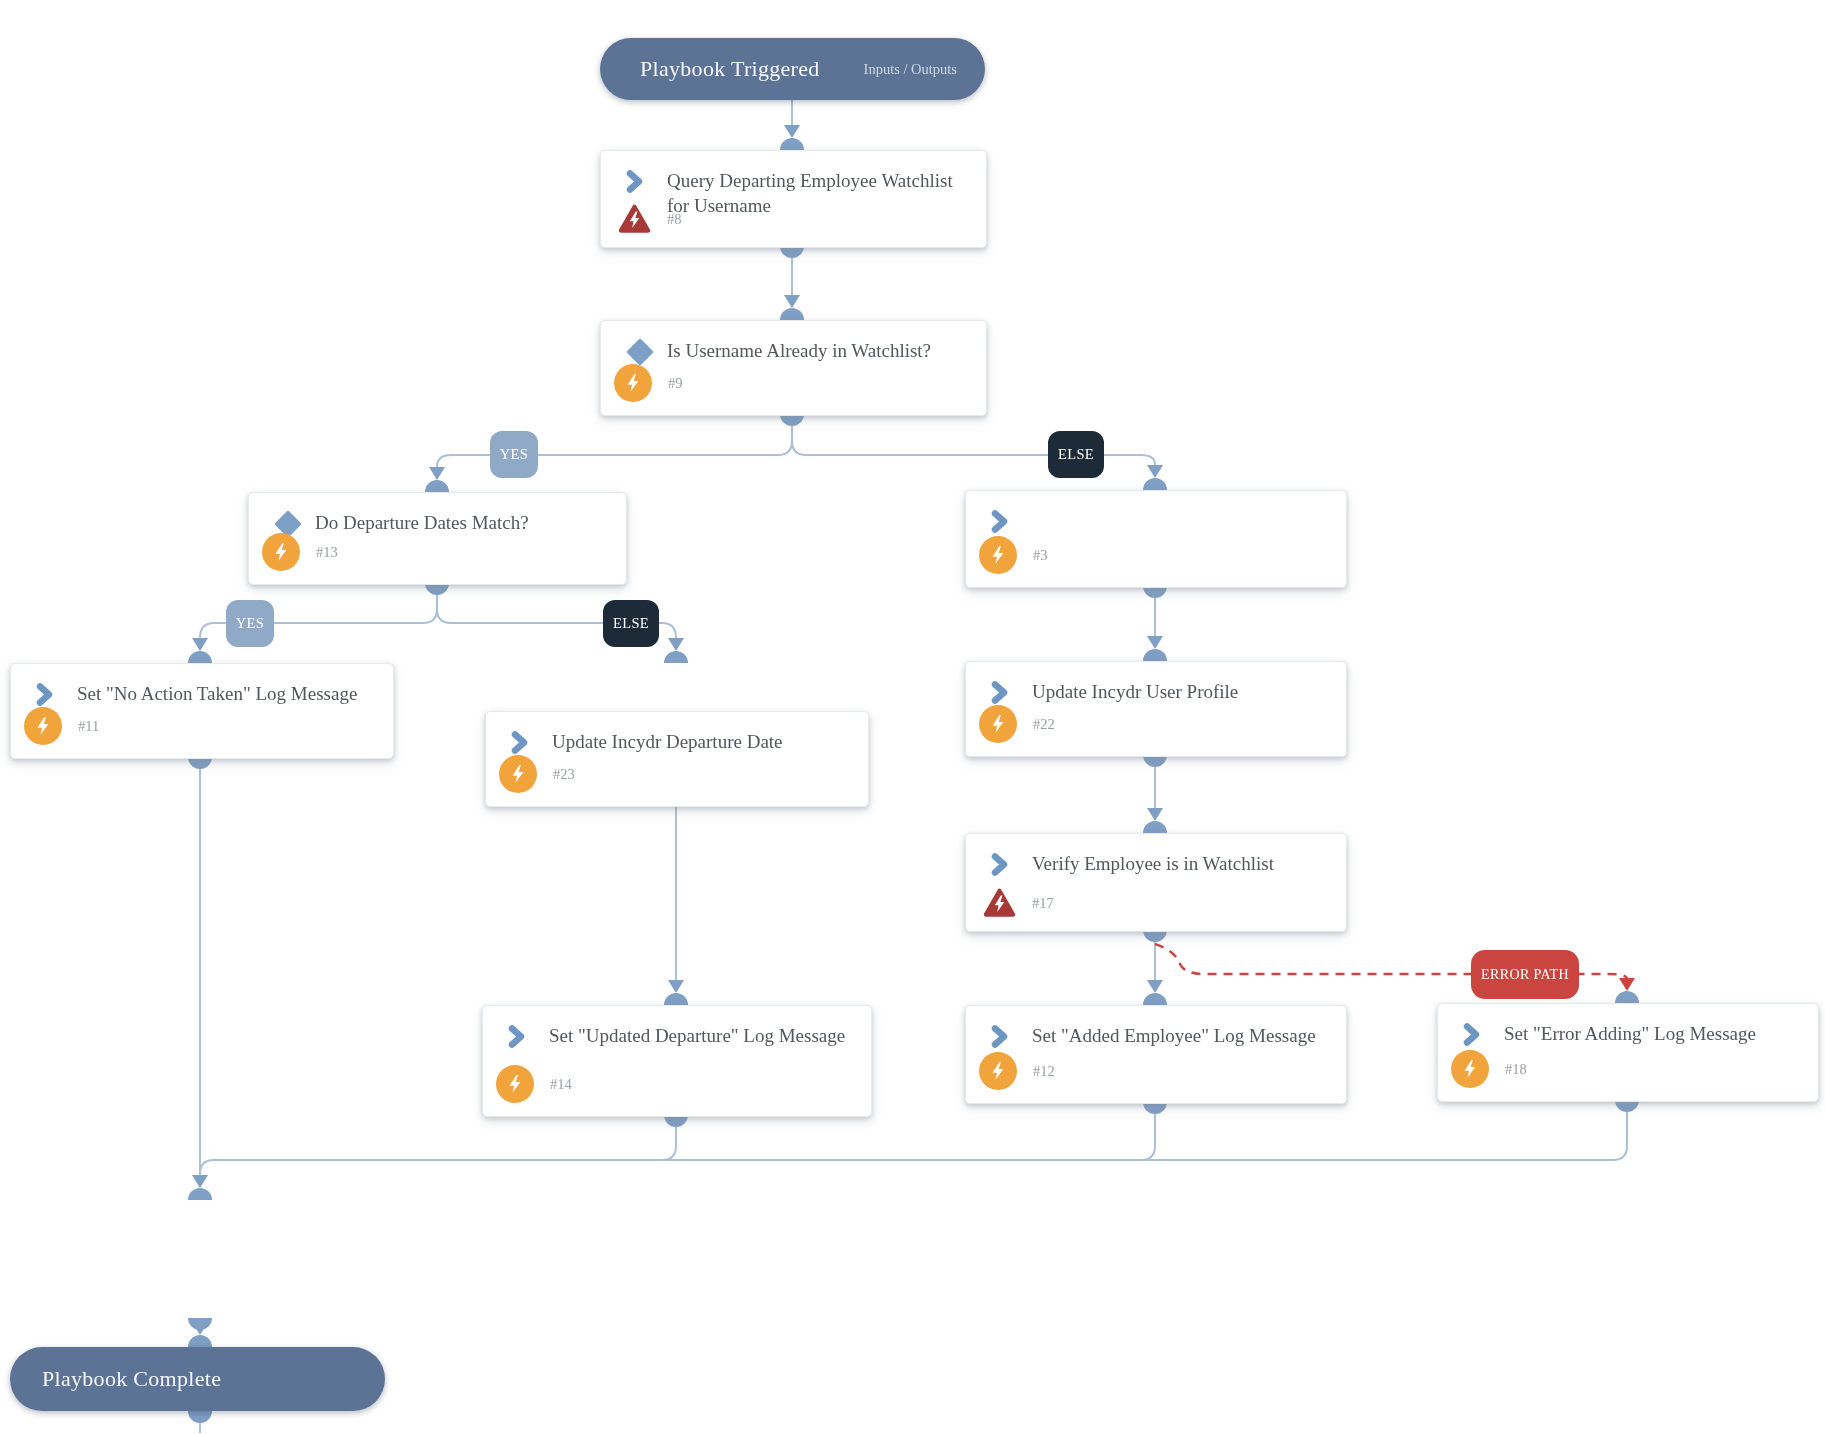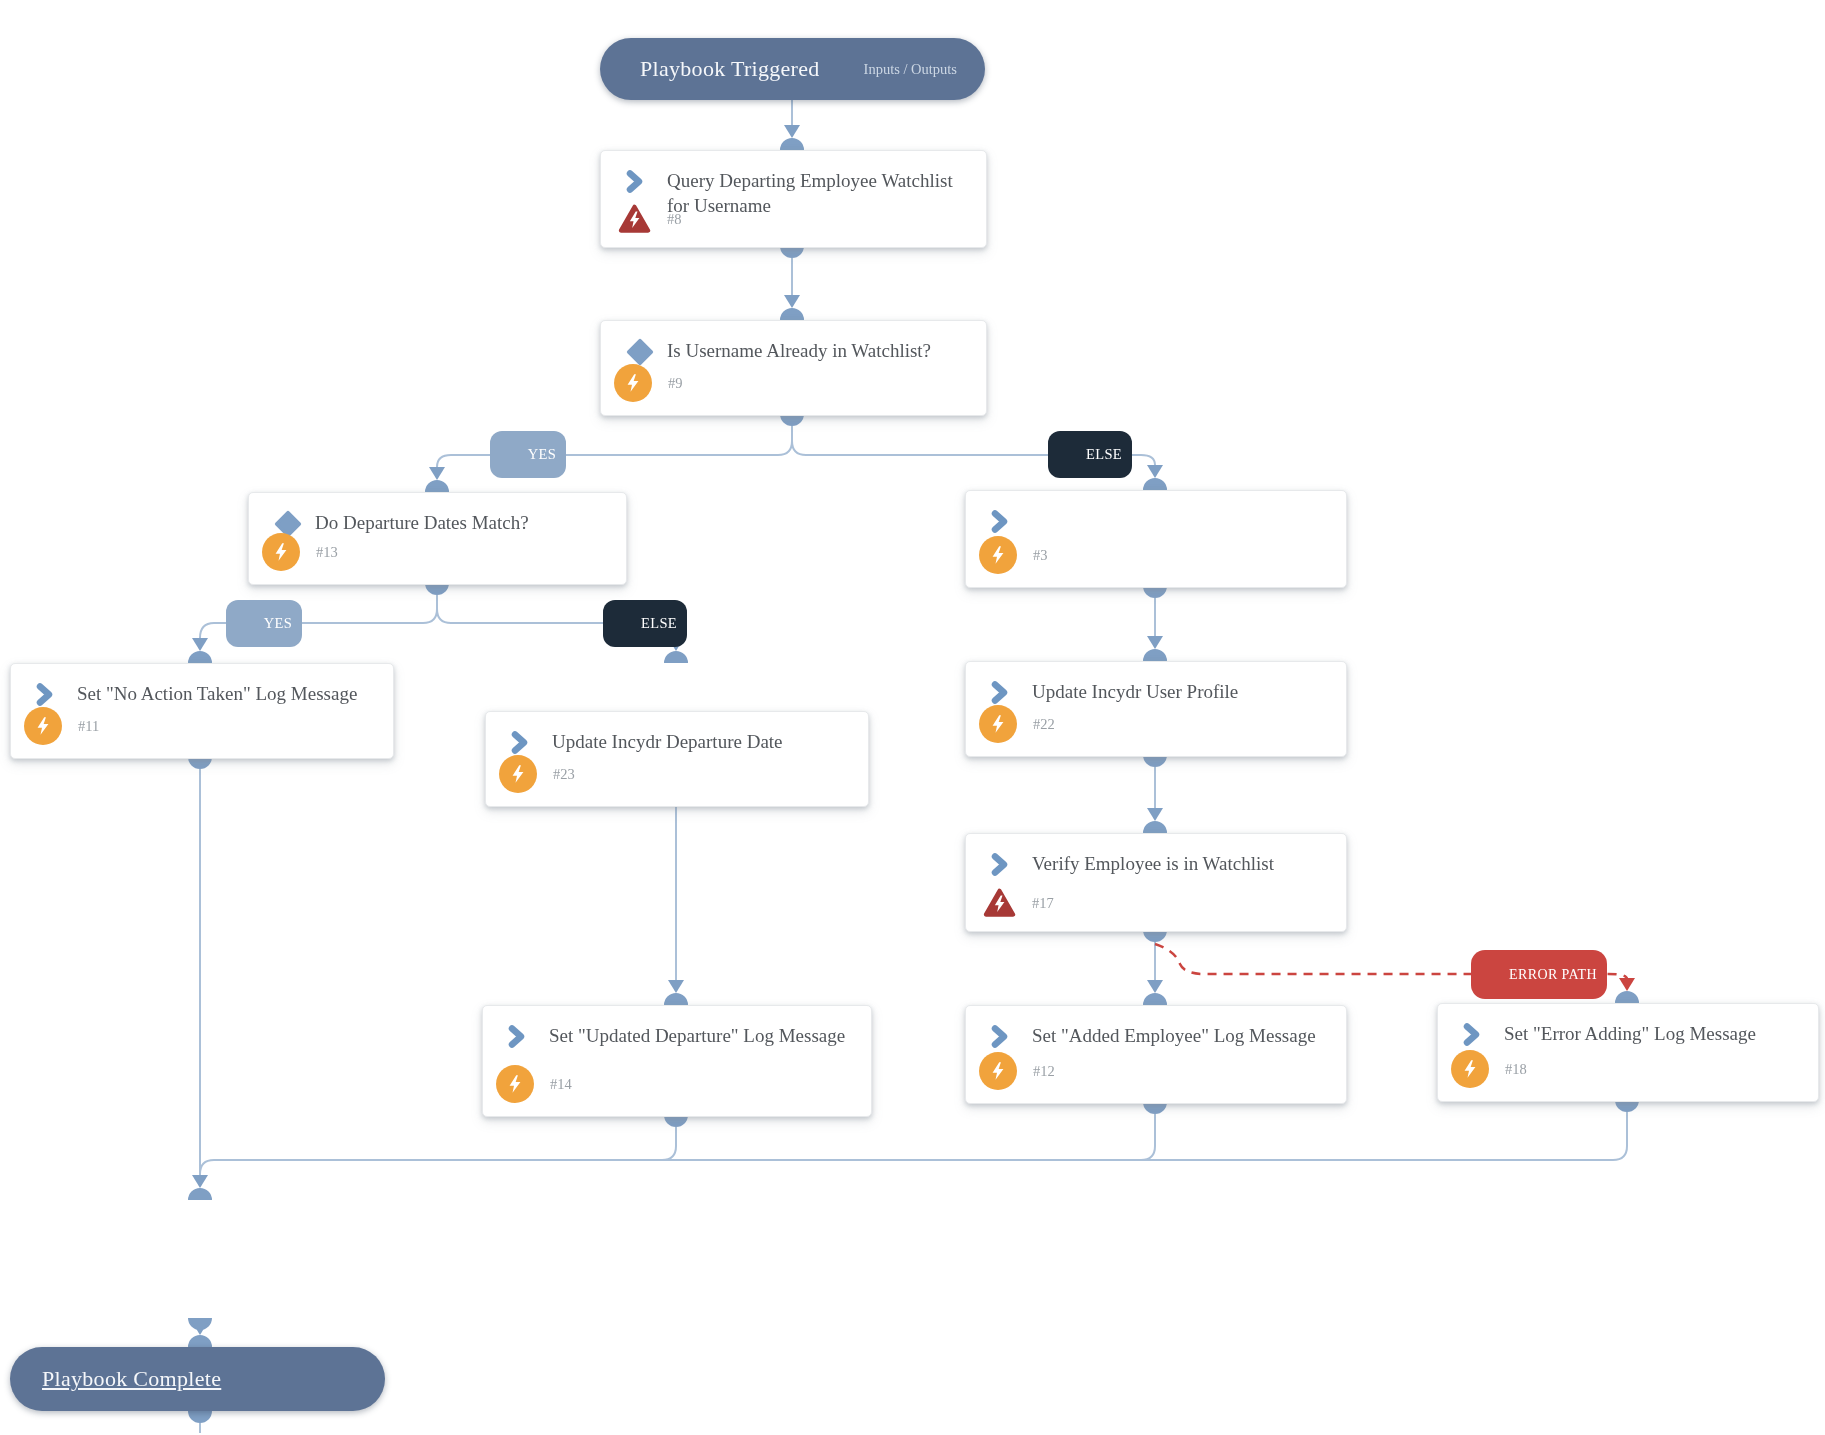--- a/index.html
+++ b/index.html
@@ -23,21 +23,21 @@
   .type-icon.decision{left:24px;top:16px;}
   .node-title{margin:17px 18px 0 66px;font-size:19px;color:var(--c-title-text,#53575c);line-height:1.32;}
   .node-footer{position:absolute;left:0;bottom:13px;display:flex;align-items:center;}
   .status-circle{width:38px;height:38px;border-radius:50%;margin-left:13px;
         background:var(--c-success-icon,#f1a33c);display:flex;align-items:center;justify-content:center;}
   .status-tri{margin-left:17px;line-height:0;}
   .node-id{margin-left:16px;color:var(--c-id-text,#9aa0a6);font-size:14.5px;}
 
   
   .badge{position:absolute;z-index:4;display:flex;align-items:center;justify-content:center;
-         color:var(--c-badge-text,#fff);font-size:14.5px;letter-spacing:.4px;padding-left:28px;}
+         color:var(--c-badge-text,#fff);font-size:14.5px;letter-spacing:.4px;}
   .badge.yes{background:var(--c-yes-badge,#8fa9c7);border-radius:12px;}
   .badge.else{background:var(--c-else-badge,#1d2b39);border-radius:12px;}
   .badge.error{background:var(--c-error-path,#cb4540);border-radius:14px;font-size:14px;}
 </style>
 </head>
 <body>
 
 <div id="stage">
 
   <svg class="wires" width="1825" height="1435">
@@ -296,21 +296,21 @@
         <svg width="20" height="20" viewBox="0 0 24 24">
             <path d="M13.5 1.5 L5.5 14 H10.8 L9 22.5 L18.5 9.5 H12.8 L15.5 1.5 Z" fill="#fff"></path>
           </svg>
       </span>
       <span class="node-id">#18</span>
     </div>
   </div>
 
 
   <div class="pill" style="left:10px;top:1347px;width:375px;height:64px;">
-    <span class="pill-title" style="margin-left:32px;text-decoration:underline;">Playbook Complete</span>
+    <span class="pill-title" style="margin-left:32px;">Playbook Complete</span>
   </div>
 
   <div class="badge yes" style="left:490px;top:431px;width:48px;height:47px;">YES</div>
   <div class="badge else" style="left:1048px;top:431px;width:56px;height:47px;">ELSE</div>
   <div class="badge yes" style="left:226px;top:600px;width:48px;height:47px;">YES</div>
   <div class="badge else" style="left:603px;top:600px;width:56px;height:47px;">ELSE</div>
   <div class="badge error" style="left:1471px;top:950px;width:108px;height:49px;">ERROR PATH</div>
 
 </div>
 

